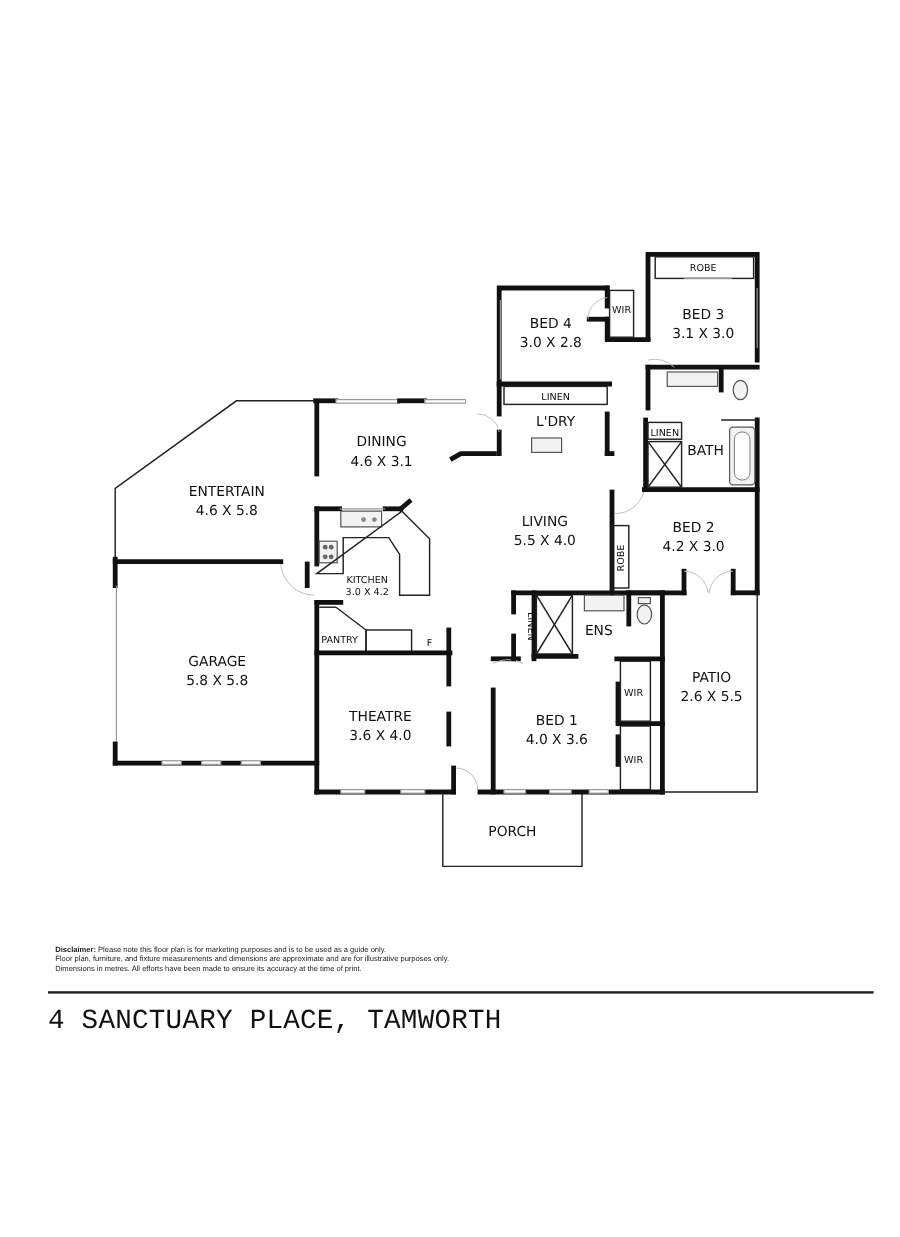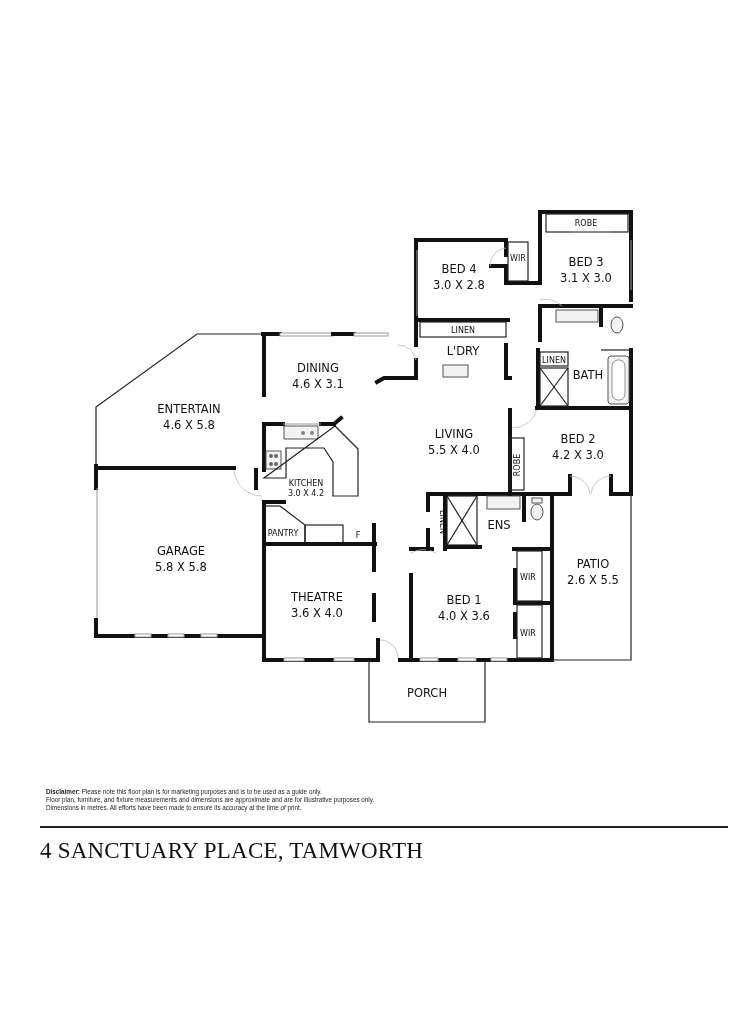--- a/index.html
+++ b/index.html
@@ -8,21 +8,21 @@
   .wall { stroke:#111; stroke-width:4; fill:none; stroke-linecap:square; }
   .thin { stroke:#222; stroke-width:1.2; fill:none; }
   .win { stroke:#999; stroke-width:1; fill:#fff; }
   .fix { stroke:#555; stroke-width:1; fill:#f2f2f2; }
   .door { stroke:#bbb; stroke-width:0.8; fill:none; }
   .rlabel { font-family:"DejaVu Sans", sans-serif; font-size:11.5px; fill:#111; text-anchor:middle; }
   .rsmall { font-family:"DejaVu Sans", sans-serif; font-size:8px; fill:#111; text-anchor:middle; }
   .disclaimer { position:absolute; left:46px; top:788px; font-family:"Liberation Sans", sans-serif; font-size:6.3px; line-height:8px; color:#222; }
   .disclaimer b { font-weight:bold; }
   .rule { position:absolute; left:40px; top:826px; width:688px; height:1.5px; background:#222; }
-  .address { position:absolute; left:40px; top:838px; font-family:Liberation Serif, serif; font-size:23px; color:#111; letter-spacing:0.2px; }
+  .address { position:absolute; left:40px; top:838px; font-family:Liberation Mono, monospace; font-size:23px; color:#111; letter-spacing:0.2px; }
 </style>
 </head>
 <body>
 
 <svg id="plan" viewBox="0 0 750 760" xmlns="http://www.w3.org/2000/svg">
 
   <g>
     <polyline class="thin" points="263,334 197,334 96,407 96,468"></polyline>
     <line class="wall" x1="96" y1="468" x2="234" y2="468"></line>
   </g>

